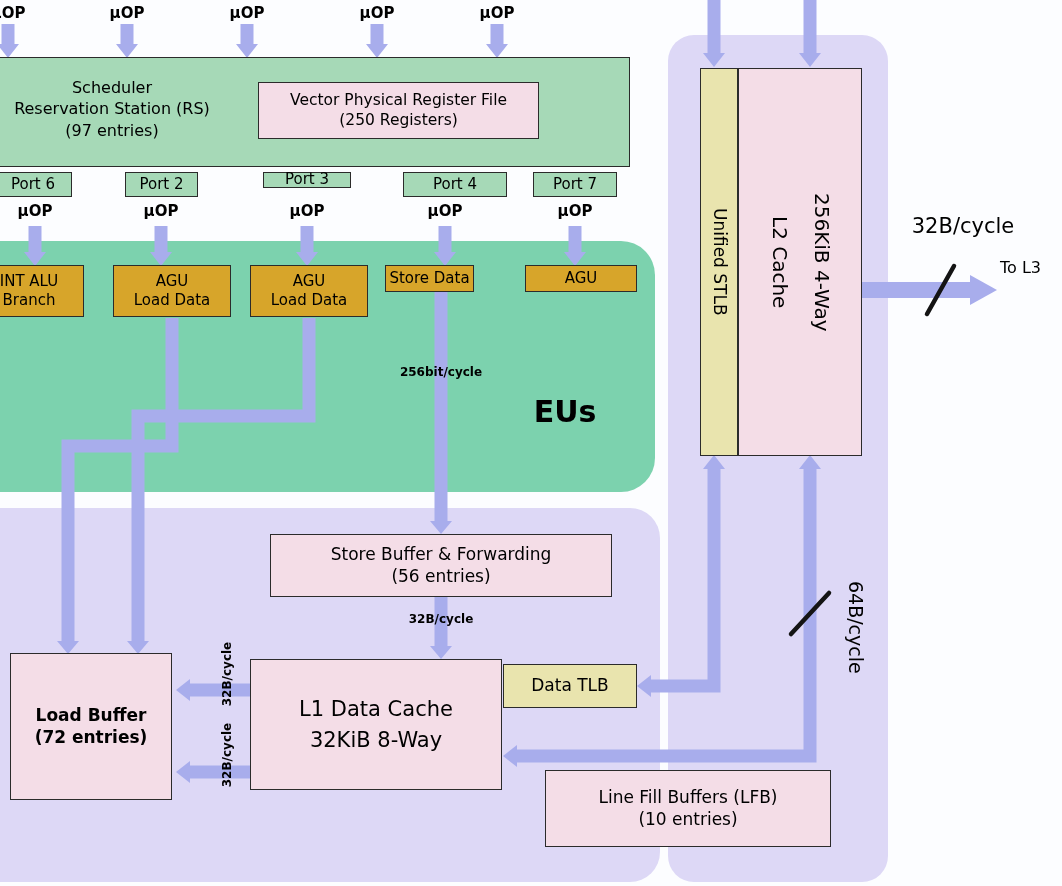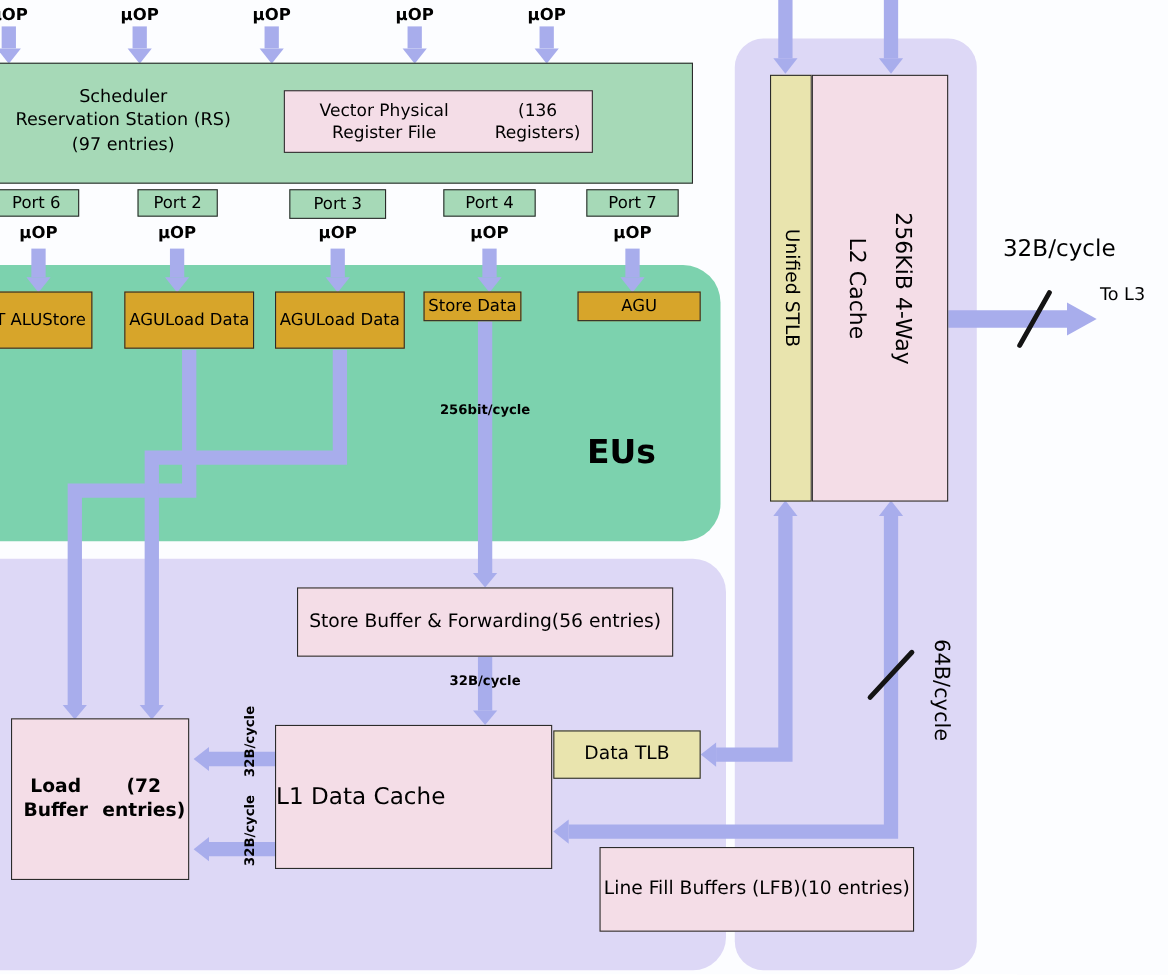--- a/index.html
+++ b/index.html
@@ -6,21 +6,21 @@
   .stage {
     position:relative; width:1062px; height:886px; overflow:hidden;
     background:#fcfdff; font-family:"DejaVu Sans", sans-serif; color:#000;
   }
   .abs { position:absolute; }
   .container { position:absolute; border-radius:34px; }
   .eus-bg { background:#7cd2ae; }
   .lav-bg { background:#ddd8f6; }
   .box {
     position:absolute; border:1px solid #2b2b2b; box-sizing:border-box;
-    display:flex; flex-direction:row; align-items:center; justify-content:center;
+    display:flex; flex-direction:column; align-items:center; justify-content:center;
     text-align:center; line-height:1.28;
   }
   .green { background:#a6d9b7; }
   .pink  { background:#f4dde7; }
   .gold  { background:#d7a52a; }
   .khaki { background:#e9e4ae; }
   .flexrow { flex-direction:row; gap:16px; }
   .f15 { font-size:15px; }
   .f17 { font-size:17px; }
   .f21 { font-size:21px; }
@@ -108,48 +108,48 @@
   <span class="uop" style="left:475px; top:4px;">μOP</span>
 
   <div class="box green" style="left:-60px; top:57px; width:690px; height:110px;"></div>
   <div class="sched-text" style="left:-68px; top:77px; width:360px;">
     <div>Scheduler</div>
     <div>Reservation Station (RS)</div>
     <div>(97 entries)</div>
   </div>
   <div class="box pink" style="left:258px; top:82px; width:281px; height:57px; font-size:15.5px;">
     <div>Vector Physical Register File</div>
-    <div>(136 Registers)</div>
+    <div>(250 Registers)</div>
   </div>
 
   <div class="box green f15" style="left:-6px;  top:172px; width:78px; height:25px;">
       <span>Port 6</span>
     </div>
   <div class="box green f15" style="left:125px; top:172px; width:73px; height:25px;">
       <span>Port 2</span>
     </div>
-  <div class="box green f15" style="left:263px; top:172px; width:88px; height:27px;">
+  <div class="box green f15" style="left:263px; top:172px; width:88px; height:16px;">
       <span>Port 3</span>
     </div>
-  <div class="box green f15" style="left:403px; top:172px; width:84px; height:25px;">
+  <div class="box green f15" style="left:403px; top:172px; width:104px; height:25px;">
       <span>Port 4</span>
     </div>
   <div class="box green f15" style="left:533px; top:172px; width:84px; height:25px;">
       <span>Port 7</span>
     </div>
 
   <span class="uop" style="left:13px;  top:202px;">μOP</span>
   <span class="uop" style="left:139px; top:202px;">μOP</span>
   <span class="uop" style="left:285px; top:202px;">μOP</span>
   <span class="uop" style="left:423px; top:202px;">μOP</span>
   <span class="uop" style="left:553px; top:202px;">μOP</span>
 
   <div class="box gold f15" style="left:-26px; top:265px; width:110px; height:52px;">
     <div>INT ALU</div>
-    <div>Store</div>
+    <div>Branch</div>
   </div>
   <div class="box gold f15" style="left:113px; top:265px; width:118px; height:52px;">
     <div>AGU</div>
     <div>Load Data</div>
   </div>
   <div class="box gold f15" style="left:250px; top:265px; width:118px; height:52px;">
     <div>AGU</div>
     <div>Load Data</div>
   </div>
   <div class="box gold f15" style="left:385px; top:265px; width:89px; height:27px;">
@@ -163,22 +163,23 @@
 
   <div class="bw-small" style="left:361px; top:365px; width:160px;">256bit/cycle</div>
   <div class="bw-small" style="left:381px; top:612px; width:120px;">32B/cycle</div>
   <div class="vlabel-ccw" style="left:183px; top:666px;">32B/cycle</div>
   <div class="vlabel-ccw" style="left:183px; top:747px;">32B/cycle</div>
 
   <div class="box pink f17" style="left:270px; top:534px; width:342px; height:63px;">
     <div>Store Buffer &amp; Forwarding</div>
     <div>(56 entries)</div>
   </div>
-  <div class="box pink f21" style="left:250px; top:659px; width:252px; height:131px; line-height:1.45;justify-content:space-between;">
+  <div class="box pink f21" style="left:250px; top:659px; width:252px; height:131px; line-height:1.45;">
     <div>L1 Data Cache</div>
+    <div>32KiB 8-Way</div>
   </div>
   <div class="box khaki f17" style="left:503px; top:664px; width:134px; height:44px;">
     <span>Data TLB</span>
   </div>
   <div class="box pink f17" style="left:10px; top:653px; width:162px; height:147px;font-weight:bold;">
     <div>Load Buffer</div>
     <div>(72 entries)</div>
   </div>
   <div class="box pink f17" style="left:545px; top:770px; width:286px; height:77px;">
     <div>Line Fill Buffers (LFB)</div>

